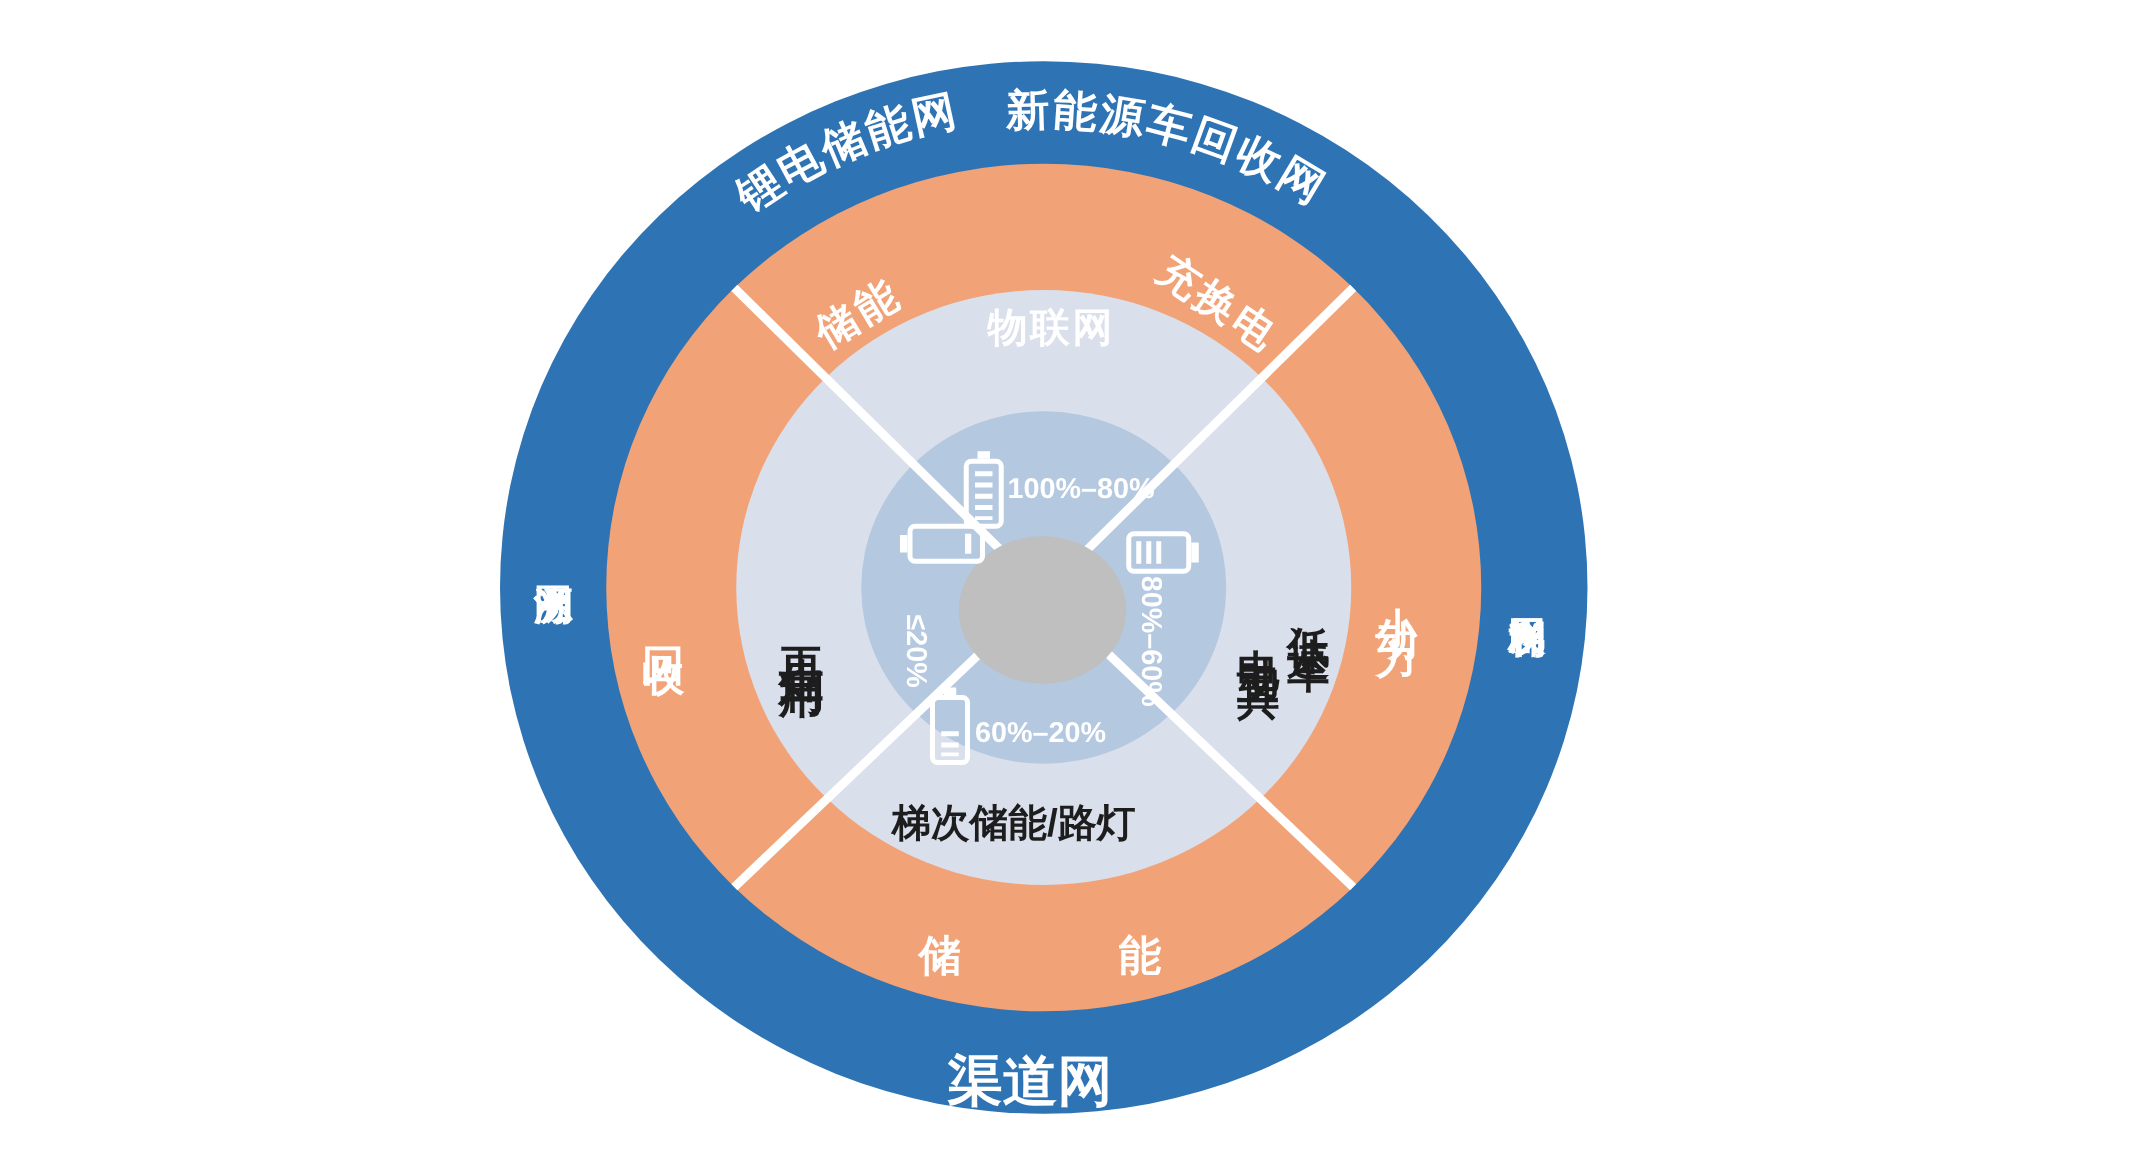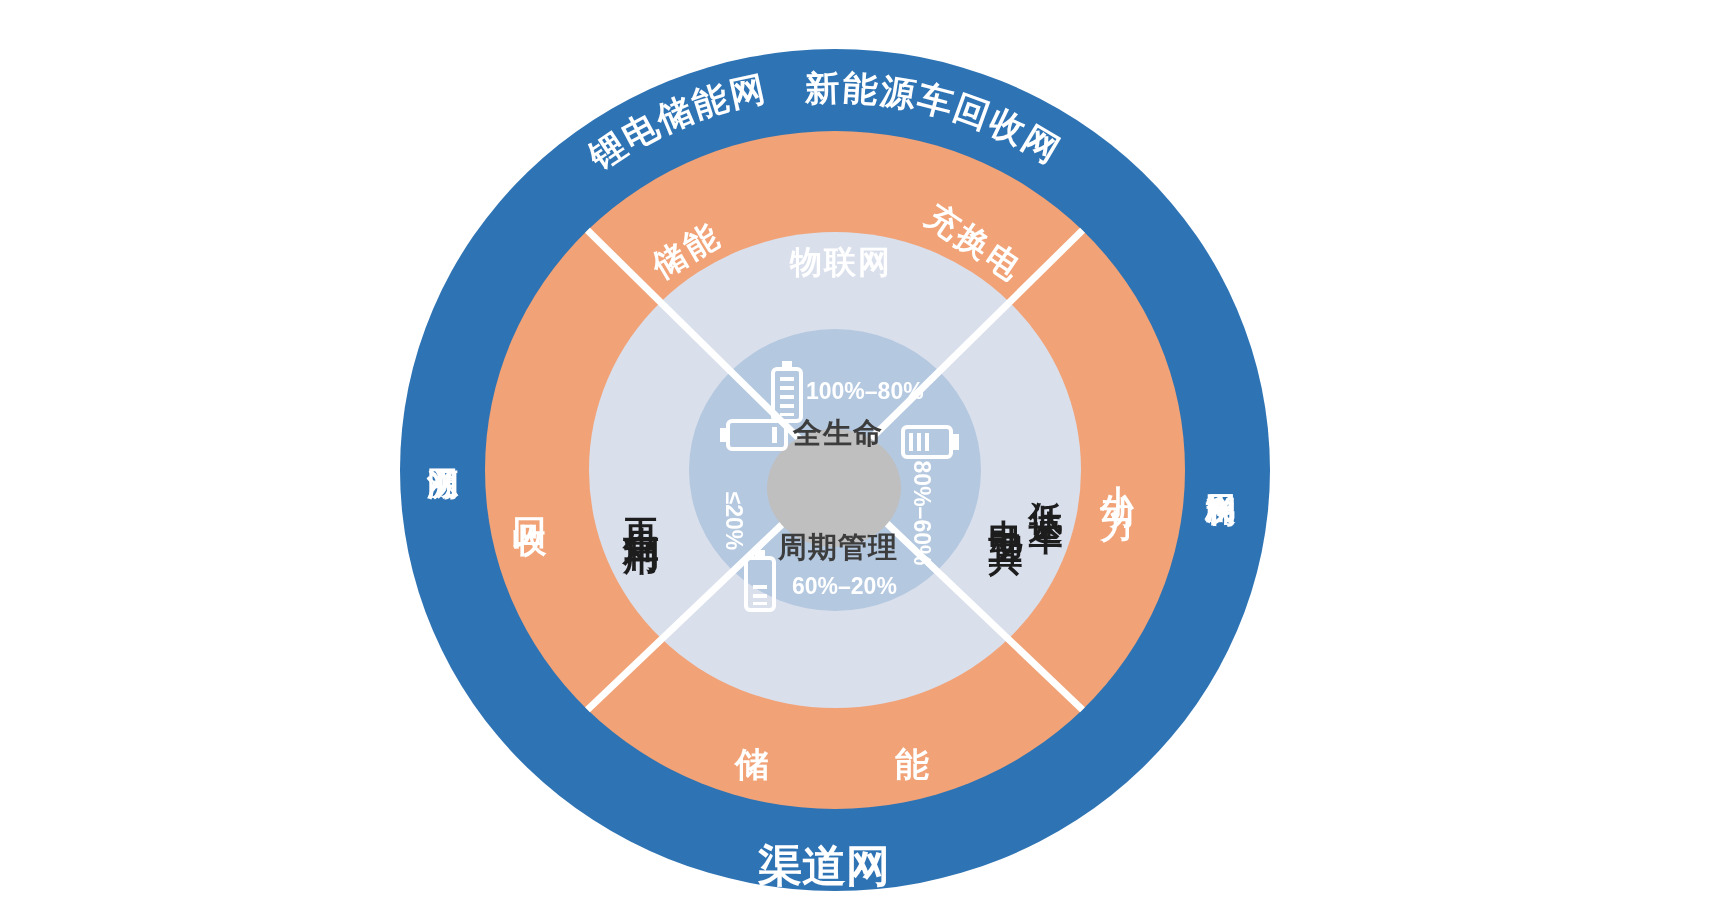--- a/index.html
+++ b/index.html
@@ -108,24 +108,21 @@
   <div class="lbl white vert" style="left:530px;top:497px;font-size:34px;line-height:38px;letter-spacing:6px;">回收</div>
   <div class="lbl white vert" style="left:1117px;top:477px;font-size:33px;line-height:36px;letter-spacing:12px;">小动力</div>
   <div class="bottom-pair" style="left:832px;top:765px;">
     <span>储</span>
     <span>能</span>
   </div>
 
   <div class="lbl black vert" style="left:641px;top:505px;font-size:36px;line-height:40px;letter-spacing:8px;">再生利用</div>
   <div class="lbl black vert" style="left:1026px;top:508px;font-size:34px;line-height:40px;letter-spacing:8px;">低速车、
 电动工具</div>
+  <div class="lbl black" style="left:811px;top:659px;font-size:31px;">梯次储能/路灯</div>
 
   <div class="soc soc-h" style="left:806px;top:391px;">100%–80%</div>
   <div class="soc soc-r" style="left:921px;top:513px;">80%–60%</div>
-  <div class="soc soc-h" style="left:780px;top:586px;margin-left:12px;">60%–20%</div>
+  <div class="soc soc-h" style="left:780px;top:586px;">60%–20%</div>
   <div class="soc soc-r" style="left:733px;top:521px;">≤20%</div>
 
-  <div class="center-text" style="left:838px;top:490px;">
-    <div>全生命</div>
-    <div>周期管理</div>
-  </div>
 
 </div>
 
 </body></html>

